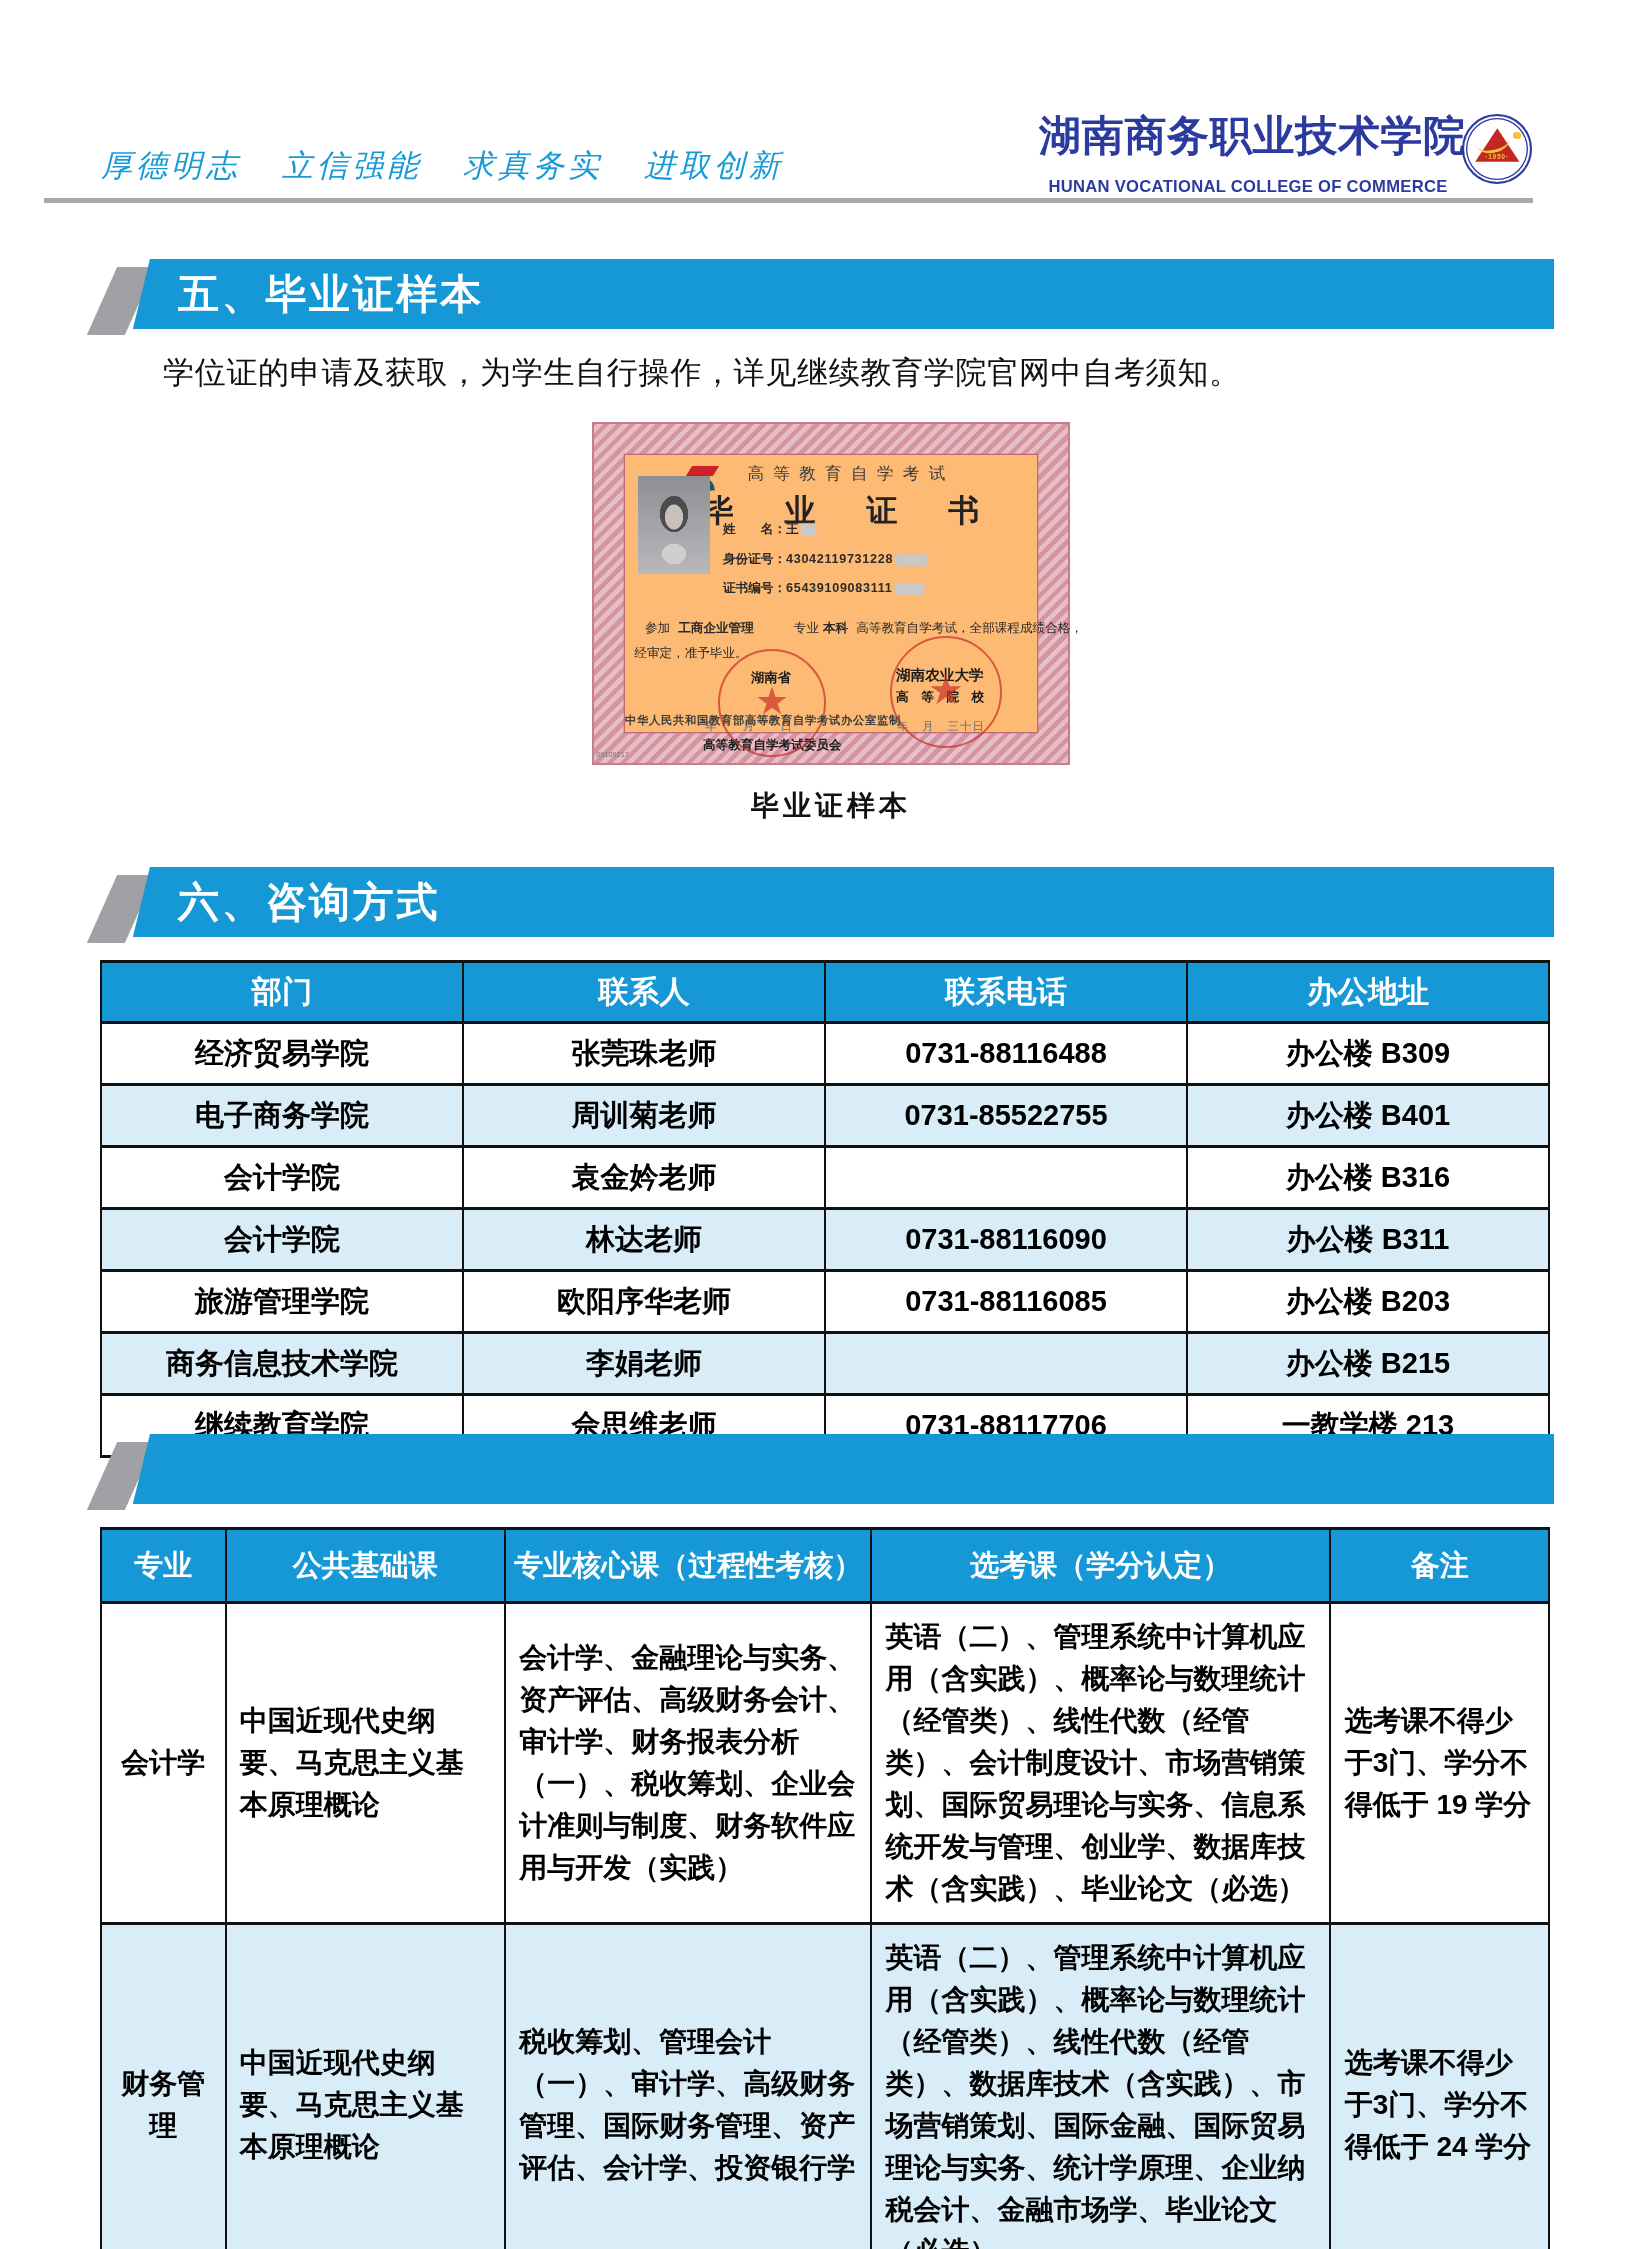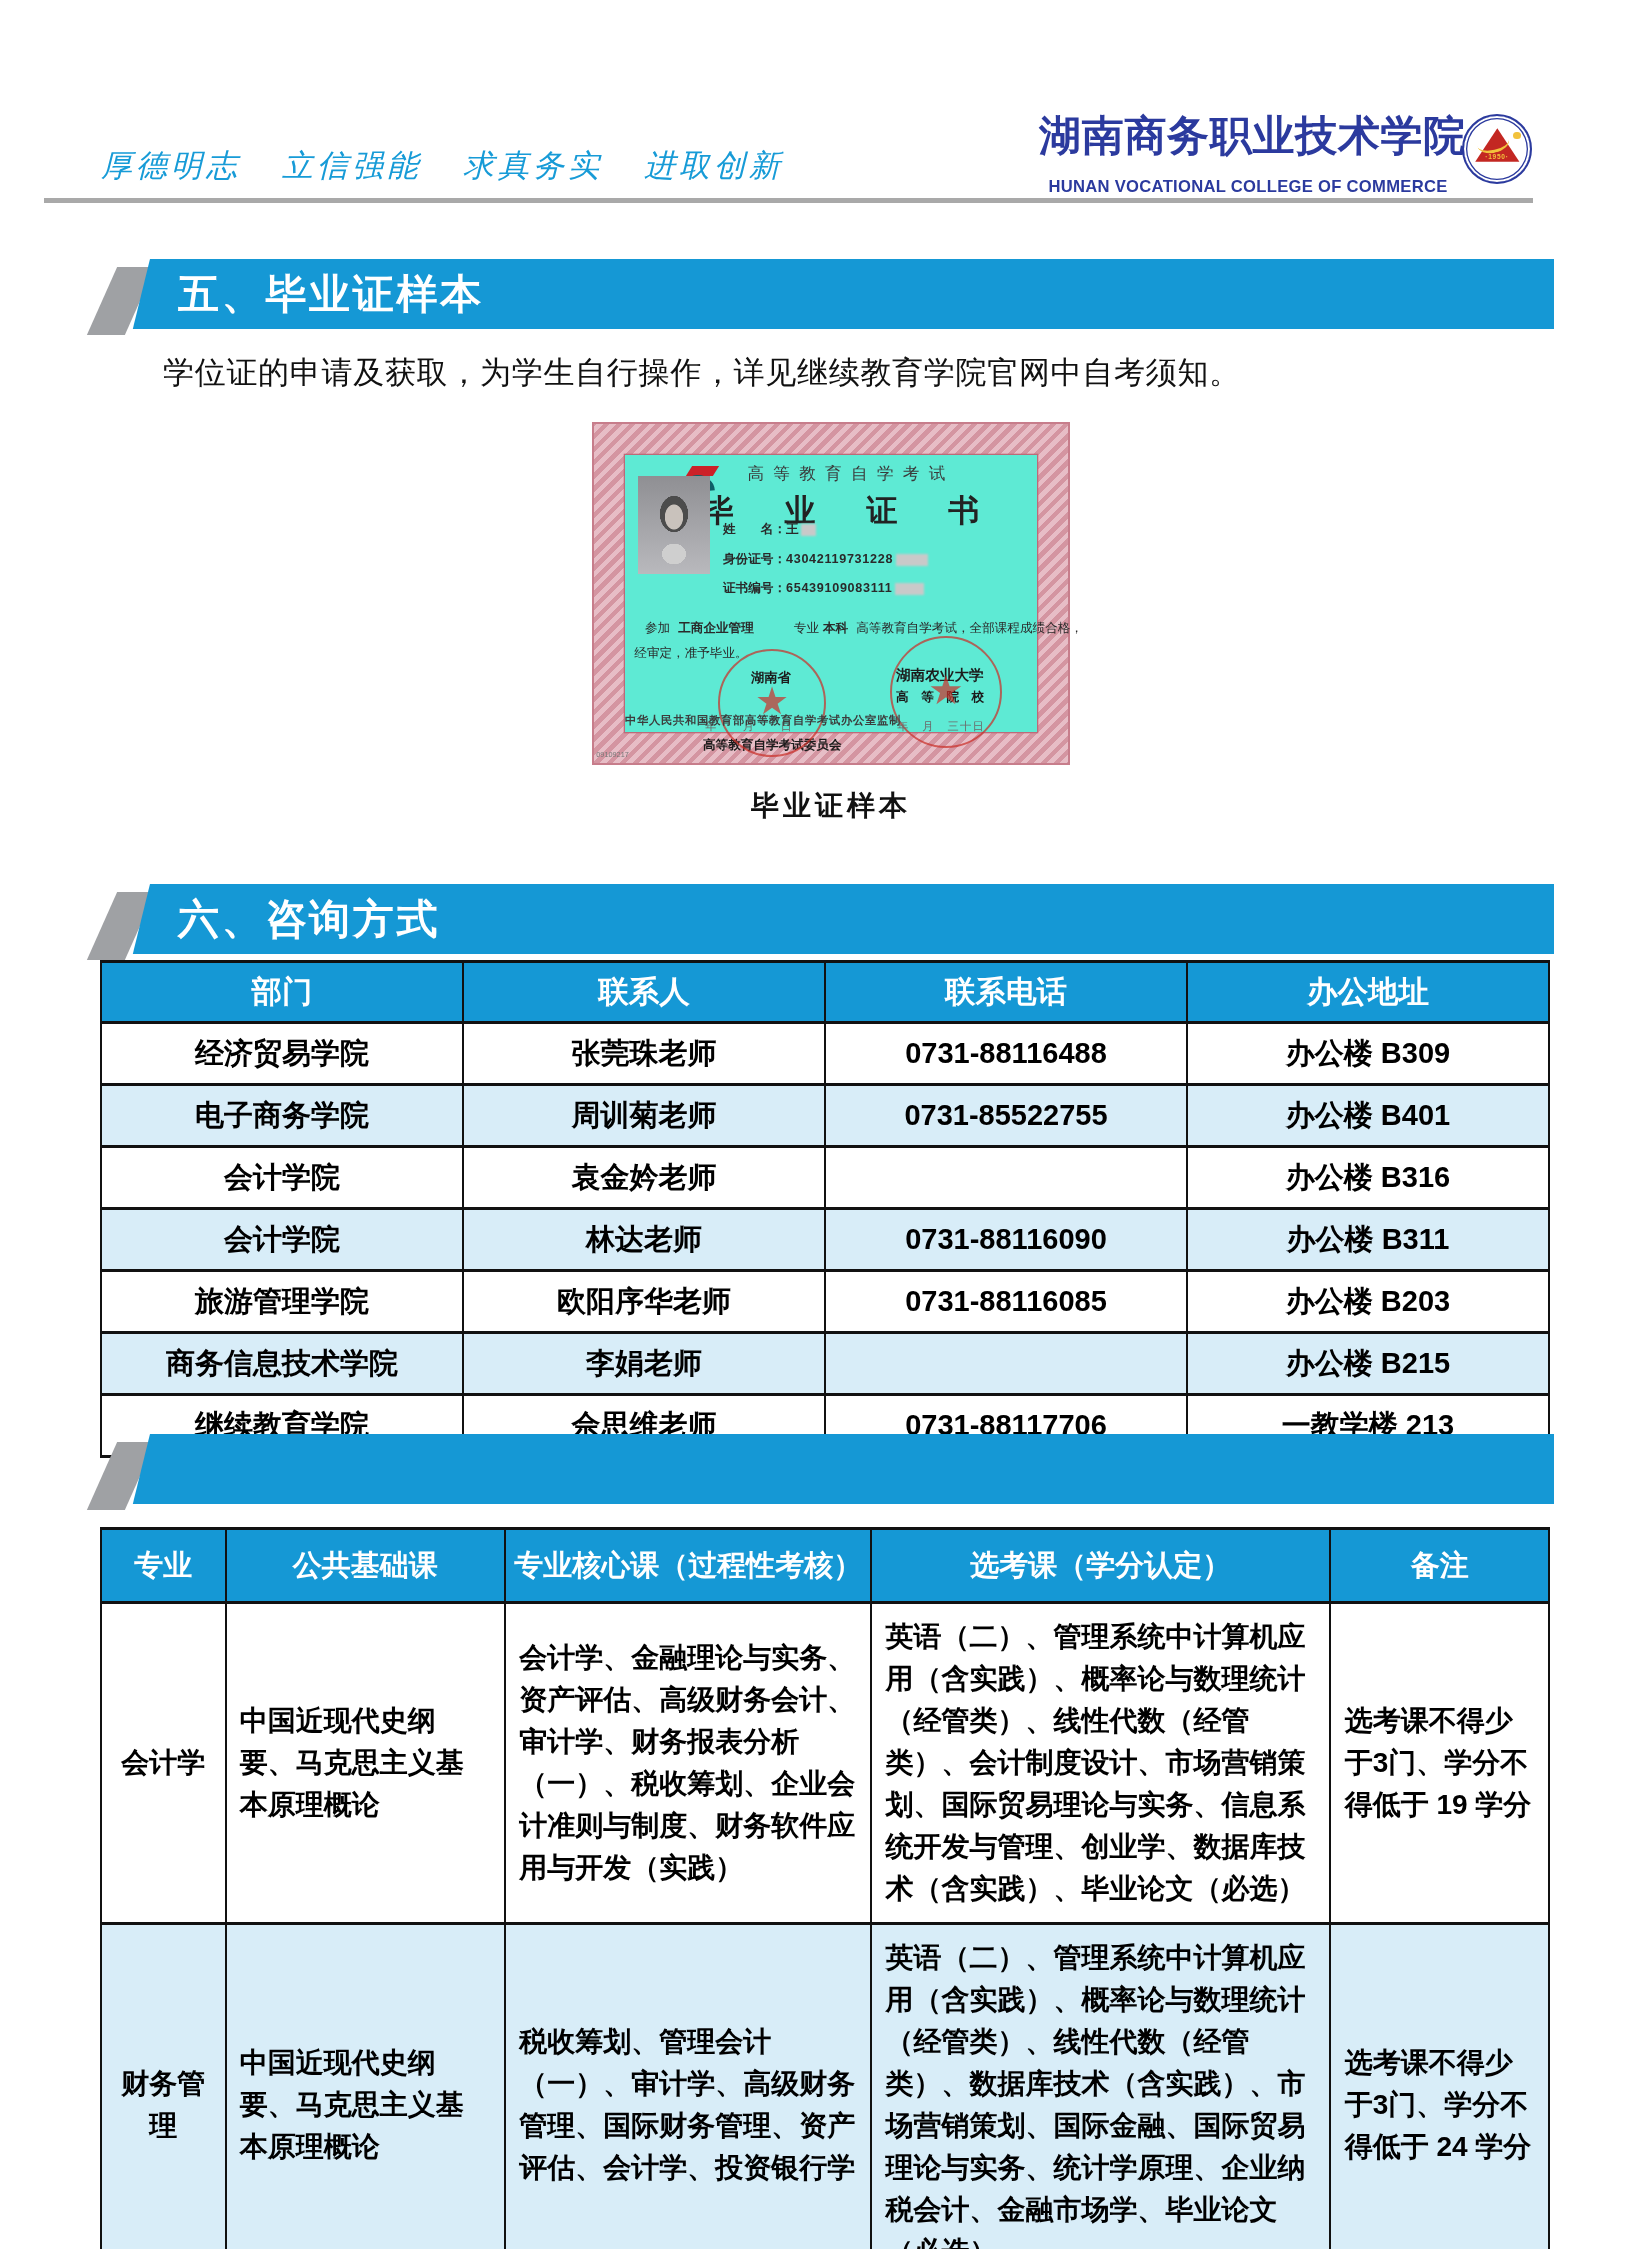--- a/index.html
+++ b/index.html
@@ -48,37 +48,37 @@
     background:#9fa1a4;transform:skewX(-24deg);
   }
   .sec-bar{
     position:absolute;left:26.5px;top:0;right:0;height:70px;background:#1598d5;
     clip-path:polygon(30.5px 0,100% 0,100% 100%,13.3px 100%);
   }
   .sec-title{
     position:absolute;left:85px;top:0;height:70px;line-height:70px;
     color:#ffffff;font-size:41px;font-weight:bold;letter-spacing:2.7px;white-space:nowrap;
   }
-  .banner-5{top:259px;} .banner-6{top:867px;margin-top:17px;} .banner-7{top:1434px;}
+  .banner-5{top:259px;} .banner-6{top:867px;} .banner-7{top:1434px;}
 
   .intro{
     position:absolute;left:163px;top:352px;width:1394px;
     font-size:31px;color:#111;letter-spacing:0.7px;
   }
 
   
   .cert{position:absolute;left:587px;top:417px;width:488px;height:353px;background:#ffffff;}
   .cert-frame{
     position:absolute;inset:5.3px;
     background:
       repeating-linear-gradient(135deg,#d495a1 0 4.6px,#e7bdc6 4.6px 9.3px);
     box-shadow:inset 0 0 0 2px #c77d8b;
   }
   .cert-inner{
-    position:absolute;inset:38px;background:#5eead4;
+    position:absolute;inset:38px;background:#fdba74;
     box-shadow:0 0 0 1.3px #bd6a79;
     font-family:"DejaVu Serif",serif;color:#2a2a2a;
   }
   .cert-logo-red{
     position:absolute;left:64px;top:10.6px;width:26.5px;height:10px;
     background:#cc2128;transform:skewX(-32deg);
   }
   .cert-logo-e{
     position:absolute;left:57px;top:20px;width:22.6px;height:22.6px;border-radius:50%;
     border:5.3px solid #0e5f66;border-right-color:transparent;transform:rotate(40deg);

